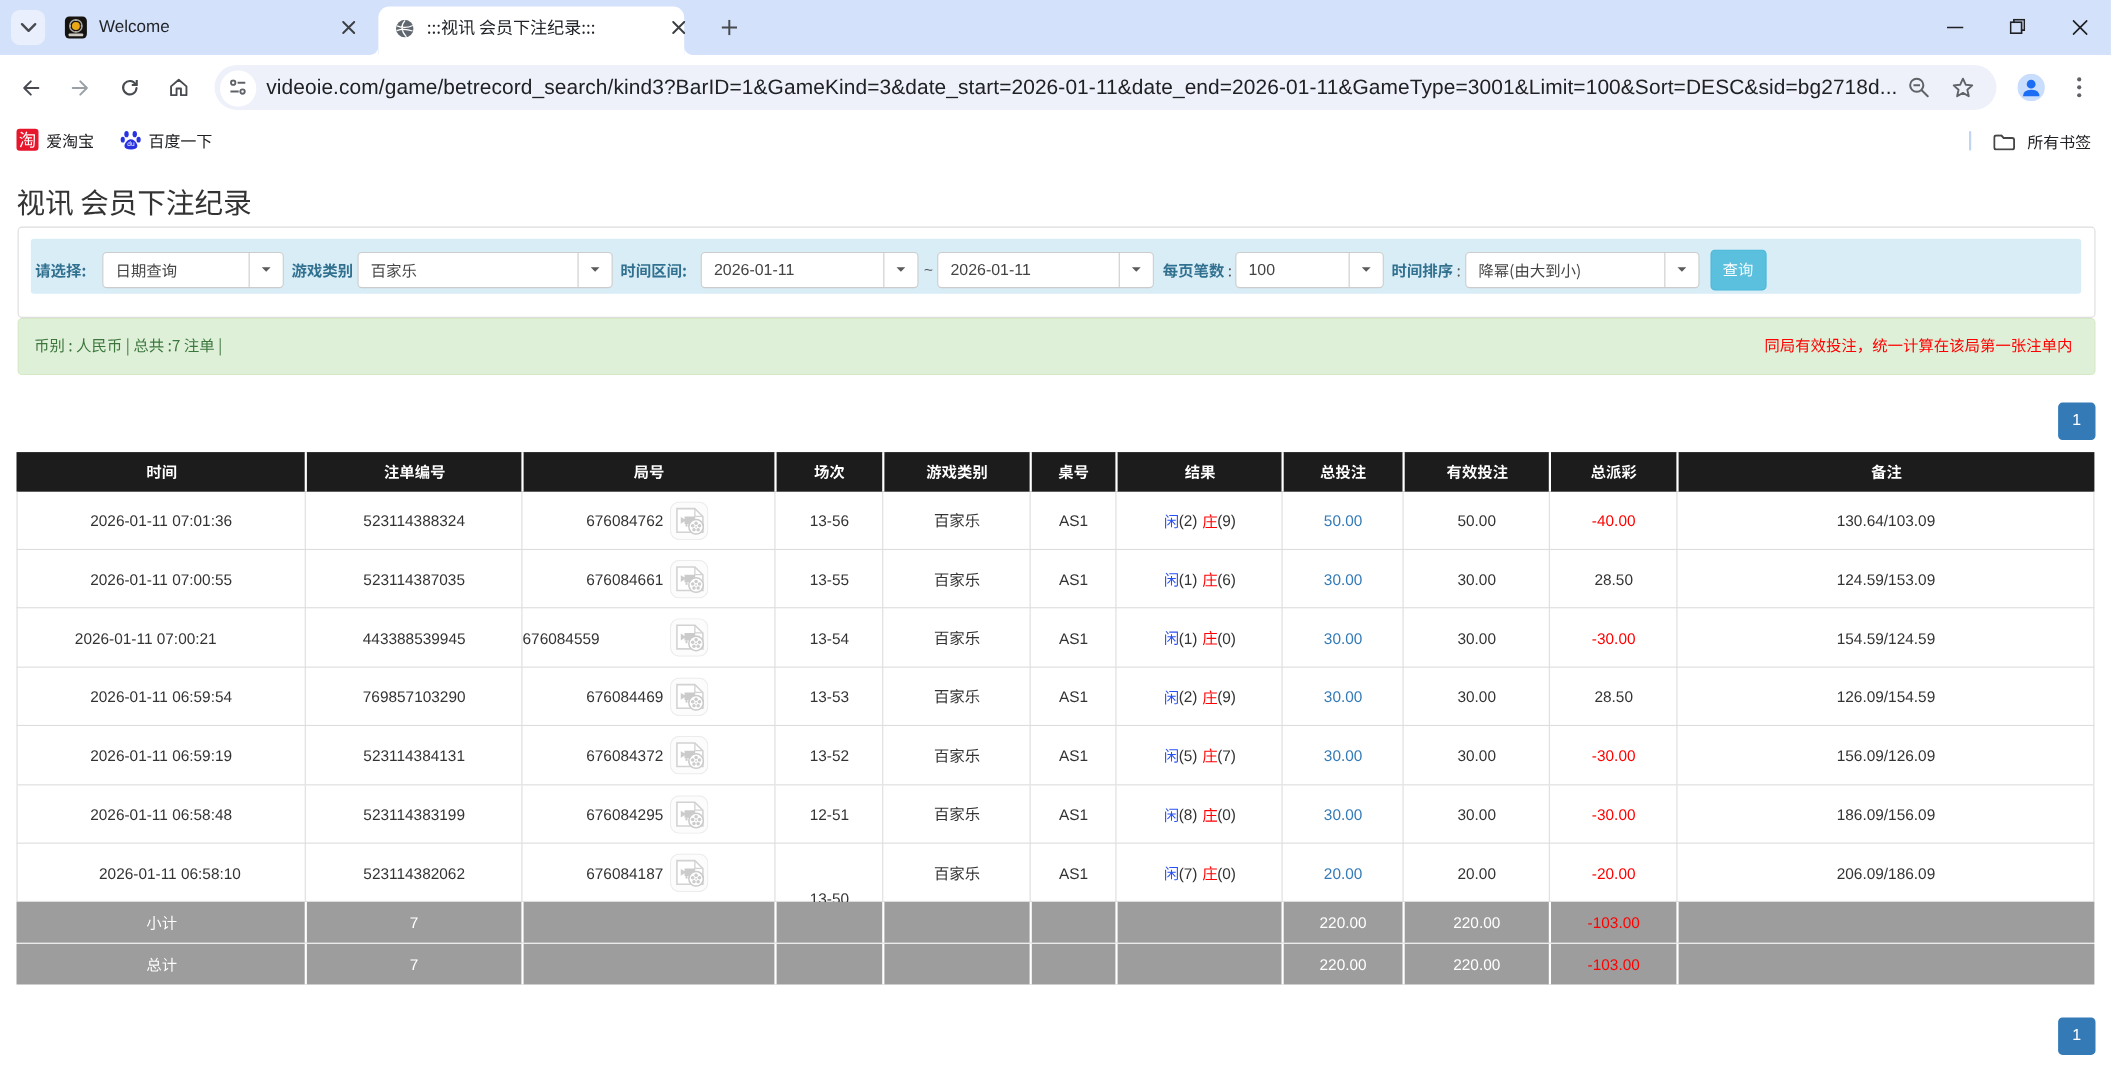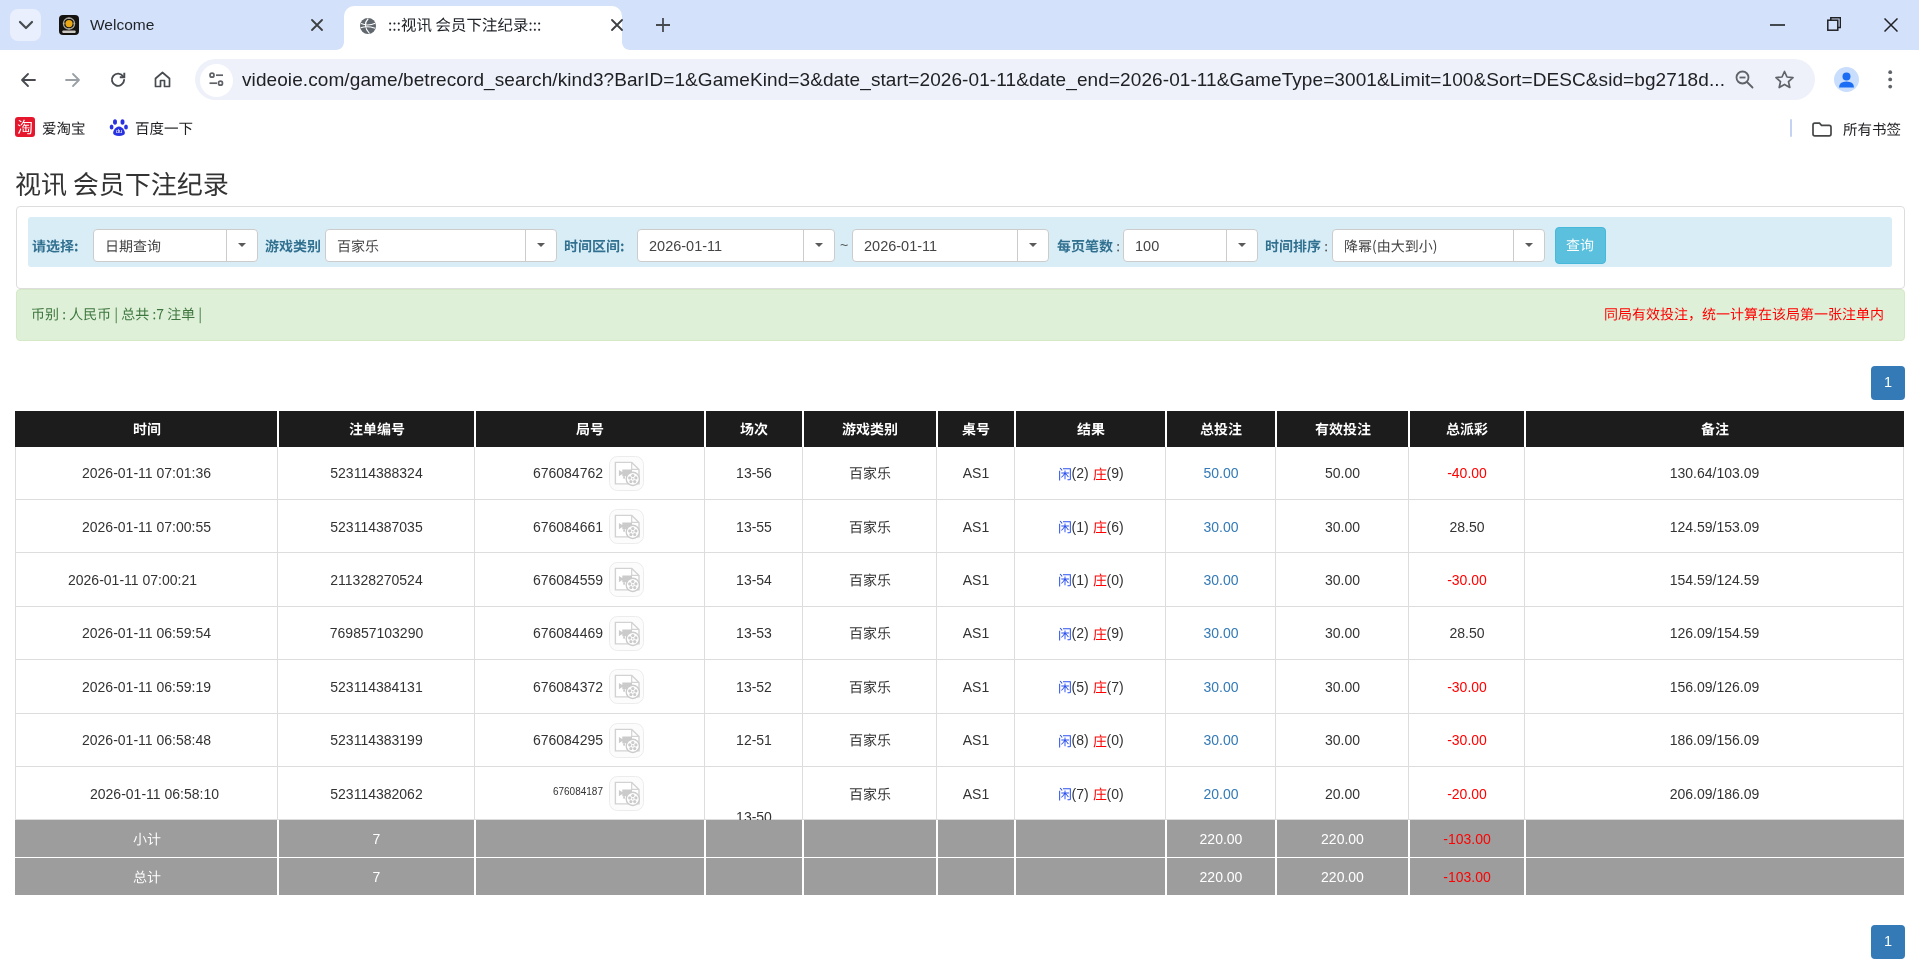--- a/index.html
+++ b/index.html
@@ -698,22 +698,22 @@
 <div class="abs" style="left:704px;top:553.3px;width:1px;height:53.4px;background:#ddd"></div>
 <div class="abs" style="left:802px;top:553.3px;width:1px;height:53.4px;background:#ddd"></div>
 <div class="abs" style="left:936px;top:553.3px;width:1px;height:53.4px;background:#ddd"></div>
 <div class="abs" style="left:1014px;top:553.3px;width:1px;height:53.4px;background:#ddd"></div>
 <div class="abs" style="left:1165px;top:553.3px;width:1px;height:53.4px;background:#ddd"></div>
 <div class="abs" style="left:1275px;top:553.3px;width:1px;height:53.4px;background:#ddd"></div>
 <div class="abs" style="left:1408px;top:553.3px;width:1px;height:53.4px;background:#ddd"></div>
 <div class="abs" style="left:1524px;top:553.3px;width:1px;height:53.4px;background:#ddd"></div>
 <div class="abs" style="left:1903px;top:553.3px;width:1px;height:53.4px;background:#ddd"></div>
 <div class="abs lat cc" style="left:15px;top:572.0px;width:235px">2026-01-11 07:00:21</div>
-<div class="abs lat cc" style="left:278px;top:572.0px;width:197px">211328270524</div>
-<div class="abs lat" style="left:475px;top:572.0px;width:128px;text-align:right;font-size:14px;color:#333">676084559</div>
+<div class="abs lat cc" style="left:278px;top:572.0px;width:197px">443388539945</div>
+<div class="abs lat" style="left:475px;top:572.0px;width:128px;font-size:14px;color:#333">676084559</div>
 <svg class="abs" style="left:609.0px;top:562.4px" width="35" height="35">
     <rect x="0.5" y="0.5" width="34" height="34" rx="8" fill="#fcfcfc" stroke="#ececec"></rect>
     <path d="M22.7 6.4 H6.4 V27.9 H30 V13.6 Z" fill="#fff" stroke="#d2d2d2" stroke-width="1.4"></path>
     <path d="M22.7 6.4 V13.4 H29.8" fill="none" stroke="#d2d2d2" stroke-width="1.2"></path>
     <path d="M9.9 13.9 L13.3 16.1 V13.5 H23 V20.3 H13.3 V17.9 L9.9 20.2 Z" fill="#cbcbcb"></path>
     <rect x="14.2" y="20.3" width="1.8" height="2.4" fill="#cbcbcb"></rect>
     <circle cx="23.8" cy="22.9" r="6.6" fill="#fff" stroke="#cbcbcb" stroke-width="1.4"></circle>
     <circle cx="23.8" cy="19.6" r="1.6" fill="#cbcbcb"></circle>
     <circle cx="26.9" cy="21.9" r="1.6" fill="#cbcbcb"></circle>
     <circle cx="25.7" cy="25.6" r="1.6" fill="#cbcbcb"></circle>
@@ -943,21 +943,21 @@
 <div class="abs" style="left:802px;top:766.9px;width:1px;height:53.4px;background:#ddd"></div>
 <div class="abs" style="left:936px;top:766.9px;width:1px;height:53.4px;background:#ddd"></div>
 <div class="abs" style="left:1014px;top:766.9px;width:1px;height:53.4px;background:#ddd"></div>
 <div class="abs" style="left:1165px;top:766.9px;width:1px;height:53.4px;background:#ddd"></div>
 <div class="abs" style="left:1275px;top:766.9px;width:1px;height:53.4px;background:#ddd"></div>
 <div class="abs" style="left:1408px;top:766.9px;width:1px;height:53.4px;background:#ddd"></div>
 <div class="abs" style="left:1524px;top:766.9px;width:1px;height:53.4px;background:#ddd"></div>
 <div class="abs" style="left:1903px;top:766.9px;width:1px;height:53.4px;background:#ddd"></div>
 <div class="abs lat cc" style="left:15px;top:785.6px;width:279px">2026-01-11 06:58:10</div>
 <div class="abs lat cc" style="left:278px;top:785.6px;width:197px">523114382062</div>
-<div class="abs lat" style="left:475px;top:785.6px;width:128px;text-align:right;font-size:10px;color:#333">676084187</div>
+<div class="abs lat" style="left:475px;top:785.6px;width:128px;text-align:right;font-size:14px;color:#333">676084187</div>
 <svg class="abs" style="left:609.0px;top:776.0px" width="35" height="35">
     <rect x="0.5" y="0.5" width="34" height="34" rx="8" fill="#fcfcfc" stroke="#ececec"></rect>
     <path d="M22.7 6.4 H6.4 V27.9 H30 V13.6 Z" fill="#fff" stroke="#d2d2d2" stroke-width="1.4"></path>
     <path d="M22.7 6.4 V13.4 H29.8" fill="none" stroke="#d2d2d2" stroke-width="1.2"></path>
     <path d="M9.9 13.9 L13.3 16.1 V13.5 H23 V20.3 H13.3 V17.9 L9.9 20.2 Z" fill="#cbcbcb"></path>
     <rect x="14.2" y="20.3" width="1.8" height="2.4" fill="#cbcbcb"></rect>
     <circle cx="23.8" cy="22.9" r="6.6" fill="#fff" stroke="#cbcbcb" stroke-width="1.4"></circle>
     <circle cx="23.8" cy="19.6" r="1.6" fill="#cbcbcb"></circle>
     <circle cx="26.9" cy="21.9" r="1.6" fill="#cbcbcb"></circle>
     <circle cx="25.7" cy="25.6" r="1.6" fill="#cbcbcb"></circle>

